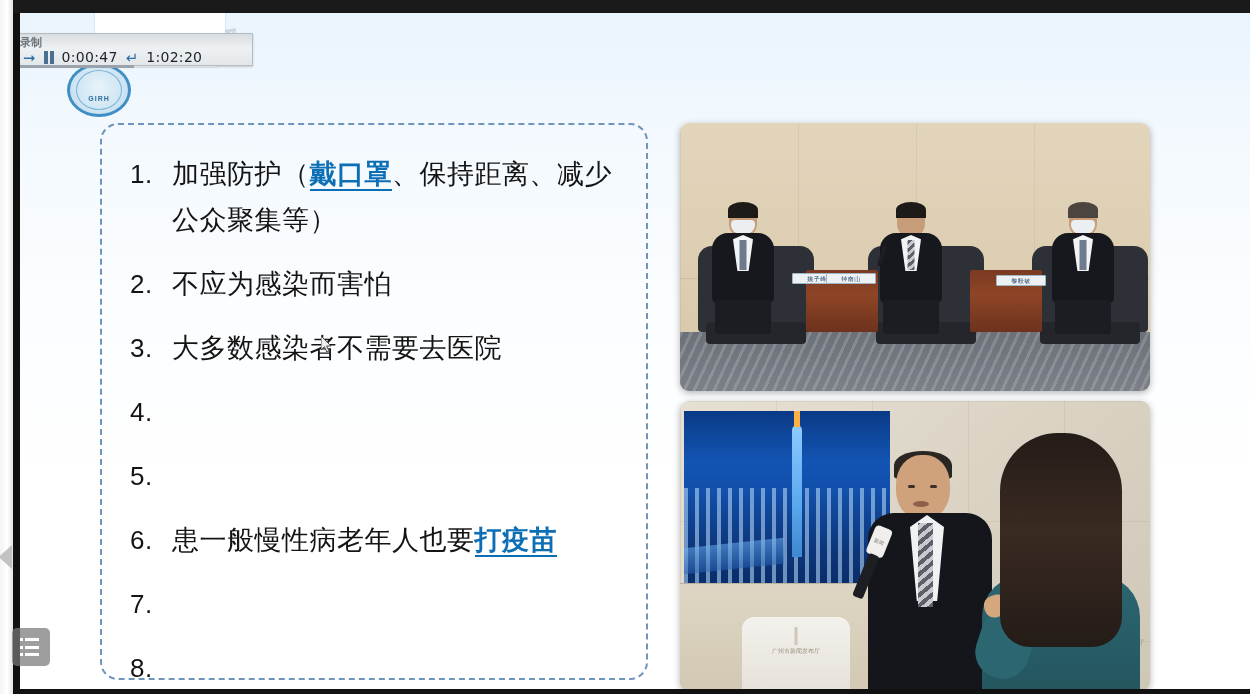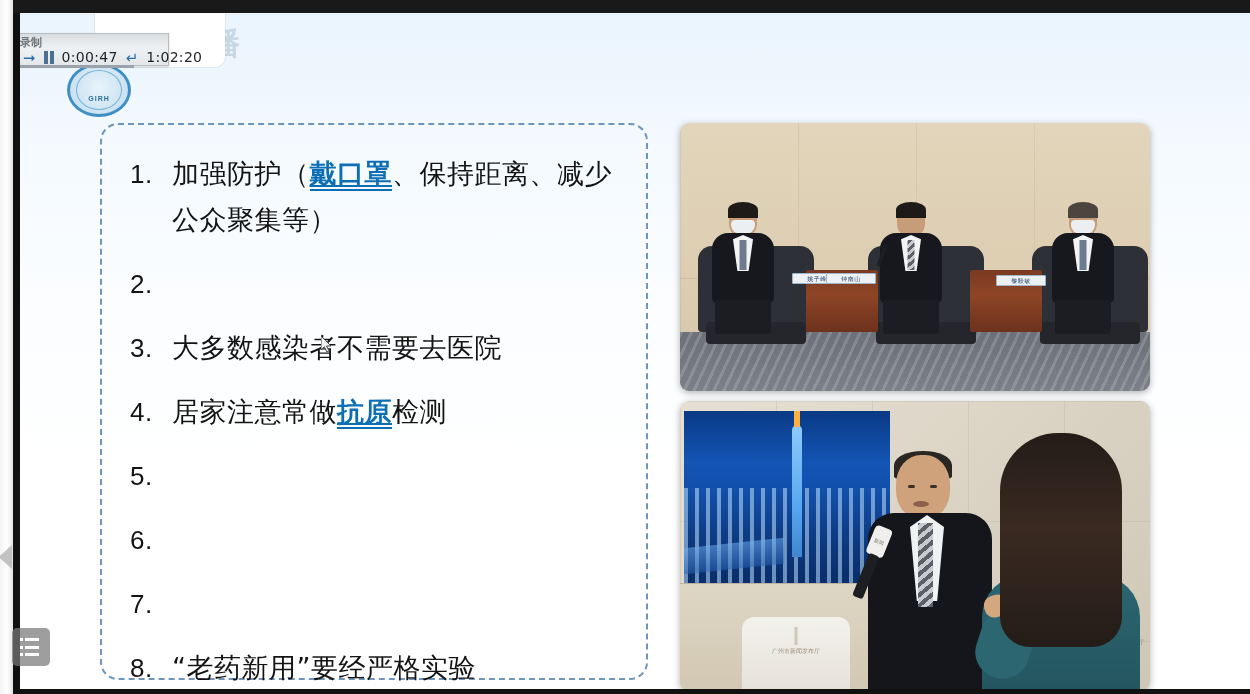--- a/index.html
+++ b/index.html
@@ -105,21 +105,21 @@
   }
   .seal-letters {
     position: absolute; left: 0; right: 0; top: 29px;
     text-align: center;
     font-size: 7px; font-weight: 700; color: #2c6f9e; letter-spacing: 1px;
   }
 
   
   .rec-bar {
     position: absolute; left: -7px; top: 20px;
-    width: 156px; height: 33px;
+    width: 240px; height: 33px;
     background: linear-gradient(to bottom, #d8dde1 0%, #eef1f3 45%, #e3e7ea 100%);
     border: 1px solid #b7bcc0;
     box-shadow: 0 1px 2px rgba(0,0,0,.18);
   }
   .rec-label {
     position: absolute; left: 6px; top: 1px;
     font-size: 11px; color: #6d7479; font-weight: 700;
     font-family: "DejaVu Sans", sans-serif;
   }
   .rec-row {
@@ -180,21 +180,20 @@
     text-align: left;
     padding-left: 12px;
     font-family: "Liberation Sans", sans-serif;
     font-size: 26px;
   }
   .adv-text { flex: 1; }
   .hl {
     color: #0c6fb5;
     font-weight: 700;
     border-bottom: 2px solid #0c6fb5;
-    text-decoration: underline;
   }
 
   
   .cursor {
     position: absolute; left: 301px; top: 323px;
     width: 12px; height: 18px;
     z-index: 40;
   }
 
   
@@ -477,47 +476,47 @@
 
     <div class="list-box">
 
       <div class="adv-item">
         <span class="adv-num">1.</span>
         <span class="adv-text"><span>加强防护（</span><span class="hl">戴口罩</span><span>、保持距离、减少公众聚集等）</span></span>
       </div>
 
       <div class="adv-item">
         <span class="adv-num">2.</span>
+        <span class="adv-text"><span>不应为感染而害怕</span></span>
       </div>
 
       <div class="adv-item">
         <span class="adv-num">3.</span>
         <span class="adv-text"><span>大多数感染者不需要去医院</span></span>
       </div>
 
       <div class="adv-item">
         <span class="adv-num">4.</span>
-        <span class="adv-text"><span>居家注意常做</span><span class="hl">抗原</span><span>检测</span></span>
       </div>
 
       <div class="adv-item">
         <span class="adv-num">5.</span>
       </div>
 
       <div class="adv-item">
         <span class="adv-num">6.</span>
+        <span class="adv-text"><span>患一般慢性病老年人也要</span><span class="hl">打疫苗</span></span>
       </div>
 
       <div class="adv-item">
         <span class="adv-num">7.</span>
       </div>
 
       <div class="adv-item">
         <span class="adv-num">8.</span>
-        <span class="adv-text"><span>“老药新用”要经严格实验</span></span>
       </div>
 
     </div>
 
     <svg class="cursor" viewBox="0 0 12 18">
       <polygon points="0,0 0,14 3.4,10.8 5.8,16 8,15 5.6,10 10,10" fill="#f0f0f0" stroke="#4a4a4a" stroke-width="1"></polygon>
     </svg>
 
     <div class="photo photo-top">
       <div class="room-wall"></div>

